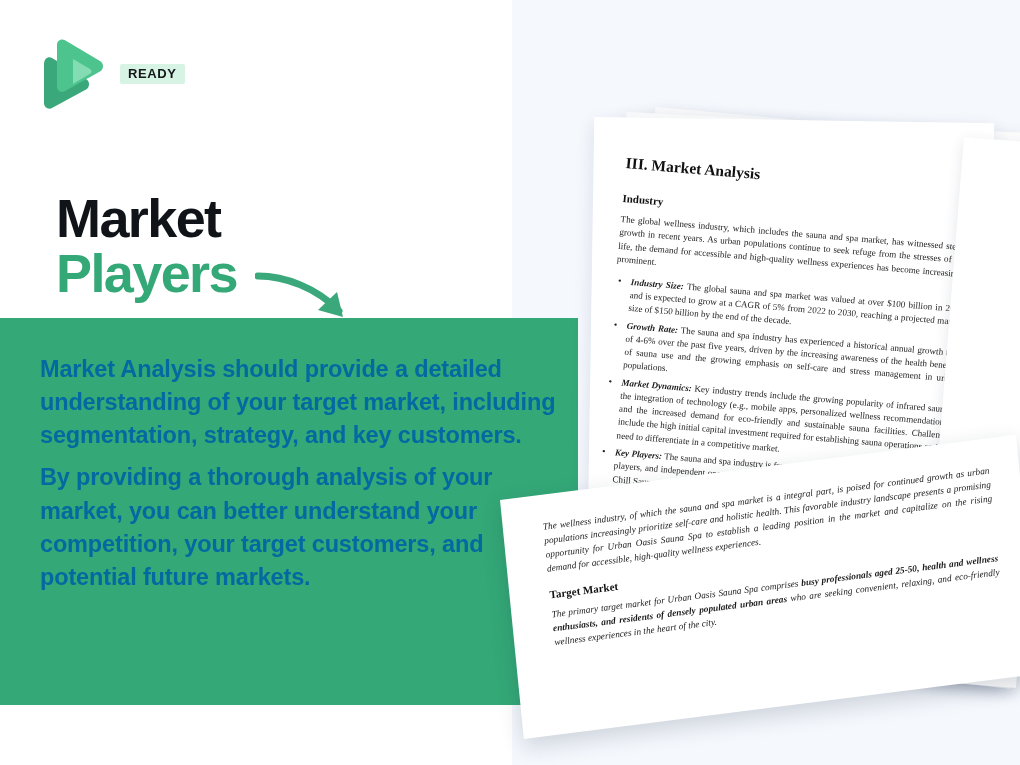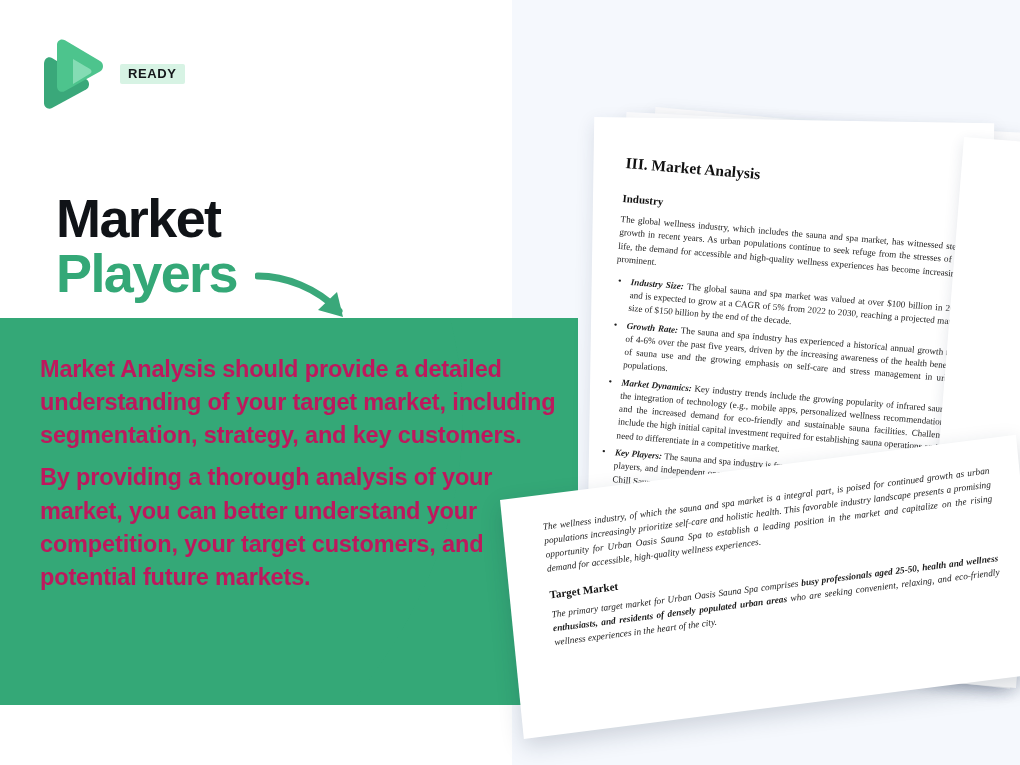--- a/index.html
+++ b/index.html
@@ -106,21 +106,21 @@
     width: 110px; height: 62px;
     z-index: 21;
   }
 
   
   .copy {
     position: absolute;
     left: 40px; top: 353px;
     width: 520px;
     z-index: 14;
-    color: #be185d;
+    color: #0369a1;
   }
   .copy p {
     font-size: 23.5px;
     font-weight: 700;
     line-height: 1.41;
     letter-spacing: -0.15px;
   }
   .copy p + p { margin-top: 9px; }
 
   

